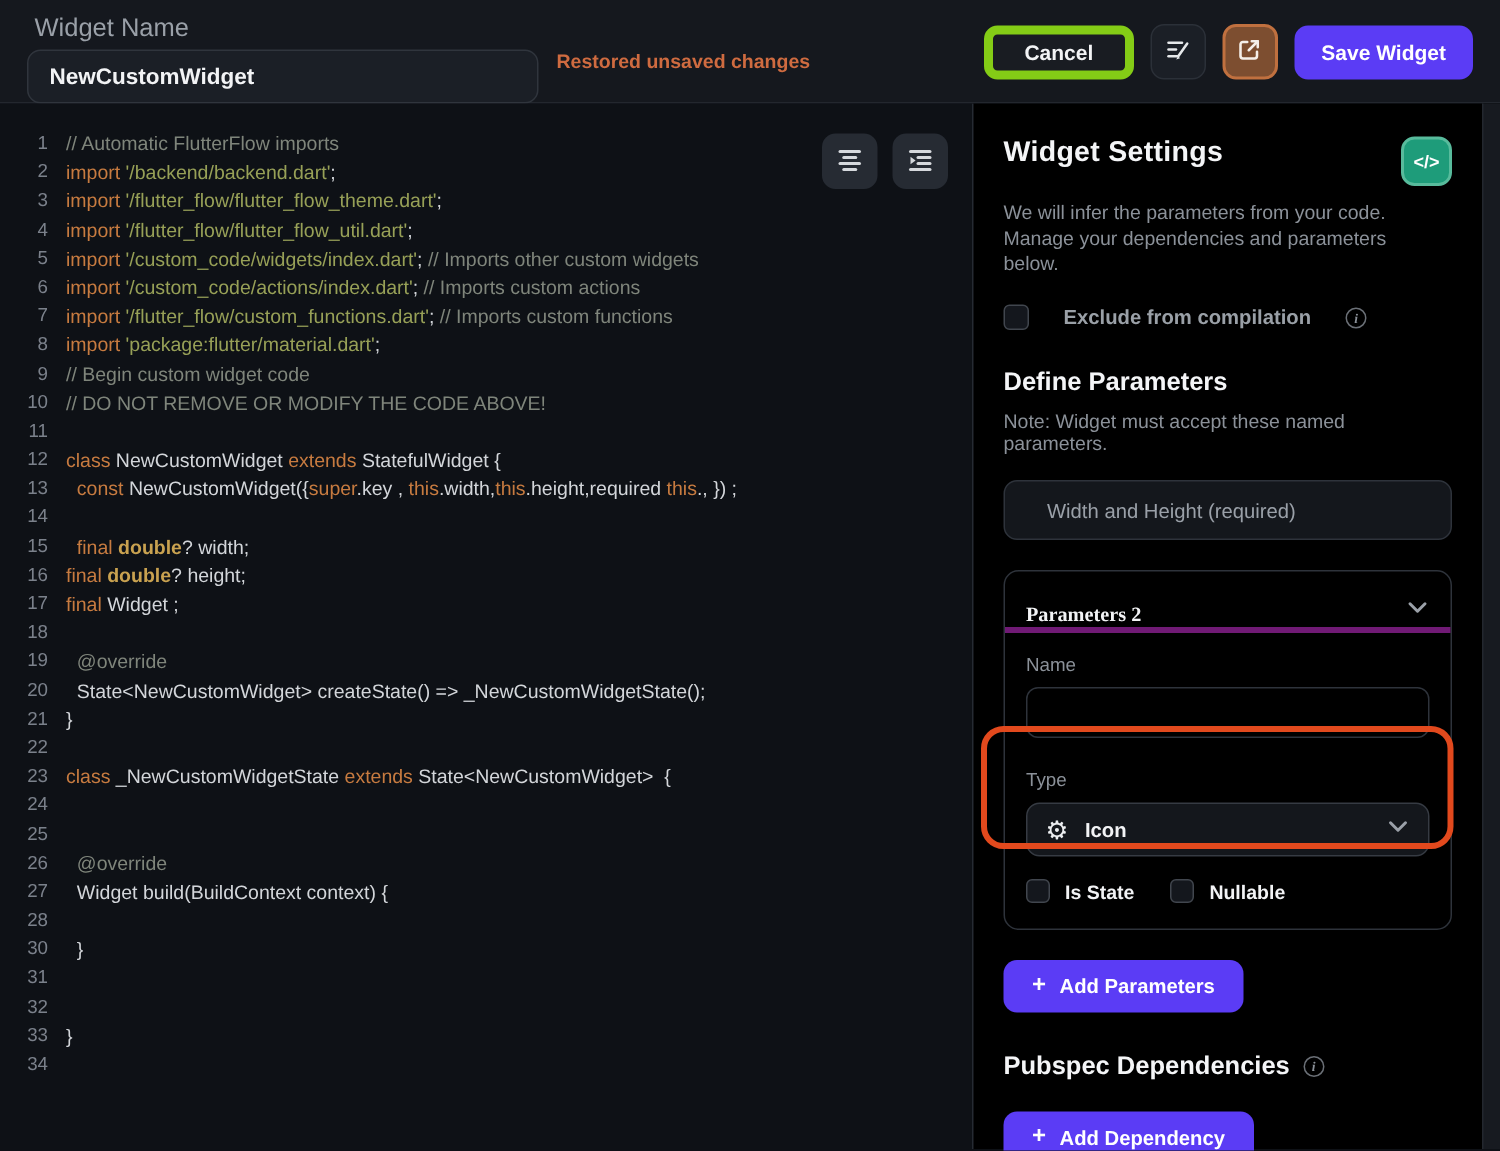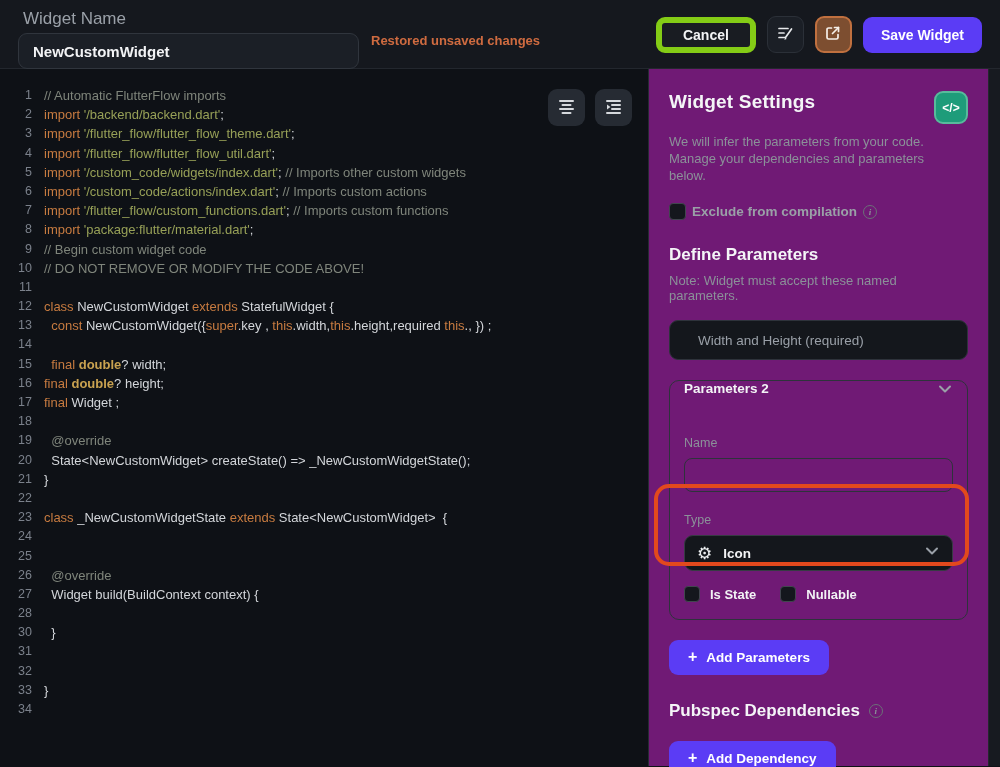--- a/index.html
+++ b/index.html
@@ -35,44 +35,44 @@
   .tok-k { color:#c77b40; }
   .tok-s { color:#97a057; }
   .tok-c { color:#7f857b; }
   .tok-t { color:#c9a250; font-weight:bold; }
   .tok-p { color:#d3d6da; }
   .editor-tools { position:absolute; top:20px; right:16px; display:flex; gap:10px; }
   .tool-btn { width:37px; height:37px; background:#262b33; border:none; border-radius:9px;
     display:flex; align-items:center; justify-content:center; cursor:pointer; }
 
   
-  .panel { position:relative; width:352px; background:#701a75; border-left:1px solid #262b33;
+  .panel { position:relative; width:352px; background:#000000; border-left:1px solid #262b33;
     padding:22px 32px 20px 20px; }
   .panel::after { content:""; position:absolute; top:0; right:0; bottom:0; width:11px;
     background:#171a20; border-left:1px solid #23272e; }
   .panel-header { display:flex; align-items:flex-start; justify-content:space-between; }
   .panel-title { color:#f4f5f7; font-size:19px; font-weight:bold; letter-spacing:.2px; }
   .code-toggle { width:34px; height:33px; background:#1e9c7a; border:2px solid #58bb9c;
     border-radius:9px; color:#ffffff; font-weight:bold; font-size:12px;
     display:flex; align-items:center; justify-content:center; }
   .panel-desc { color:#8b9199; font-size:13px; line-height:17px; margin-top:9px; width:295px; }
-  .check-row { display:flex; align-items:center; gap:6px; margin-top:19px; }
+  .check-row { display:flex; align-items:center; gap:23px; margin-top:19px; }
   .cbx { width:17px; height:17px; border:1.5px solid #41464e; border-radius:4px; background:#14171d; flex-shrink:0; }
   .check-label { color:#9aa0a7; font-weight:bold; font-size:13.5px; }
   .info-icon { width:14px; height:14px; border:1.2px solid #6b7077; border-radius:50%;
     color:#8b9199; font-size:9px; font-weight:bold; display:inline-flex; align-items:center;
     justify-content:center; font-family:"Liberation Serif", serif; font-style:italic; }
   .section-title { color:#f4f5f7; font-size:17px; font-weight:bold; margin-top:25px; }
   .section-note { color:#8b9199; font-size:13px; margin-top:8px; }
   .wh-box { margin-top:17px; height:40px; border:1px solid #2e333b; border-radius:9px;
     display:flex; align-items:center; padding:0 28px; color:#9aa0a8; font-size:13.5px; background:#14171c; }
 
   .param-card { position:relative; margin-top:20px; border:1px solid #2e333b; border-radius:10px; }
-  .param-card-header { height:41px; display:flex; align-items:flex-start; justify-content:space-between;
-    padding:0 14px; border-bottom:7px solid #701a75; cursor:pointer; }
+  .param-card-header { height:41px; display:flex; align-items:flex-end; justify-content:space-between;
+    padding:0 14px; border-bottom:4px solid #701a75; cursor:pointer;font-family:Liberation Serif, serif; }
   .param-card-title { color:#f2f3f5; font-weight:bold; font-size:13.5px; }
   .param-card-body { padding:14px 14px 17px; }
   .small-label { color:#8b9199; font-size:12.5px; }
   .name-field { margin-top:8px; height:34px; width:100%; background:transparent;
     border:1px solid #2e333b; border-radius:8px; outline:none; color:#f2f3f5; padding:0 12px;
     font-family:"Liberation Sans", sans-serif; font-size:13px; }
   .type-label { margin-top:21px; }
   .type-select { margin-top:8px; height:36px; border:1px solid #363b43; border-radius:9px;
     display:flex; align-items:center; padding:0 12px; gap:11px; cursor:pointer; background:#14171c; }
   .gear-glyph { color:#eceef0; font-size:17px; line-height:1; }

